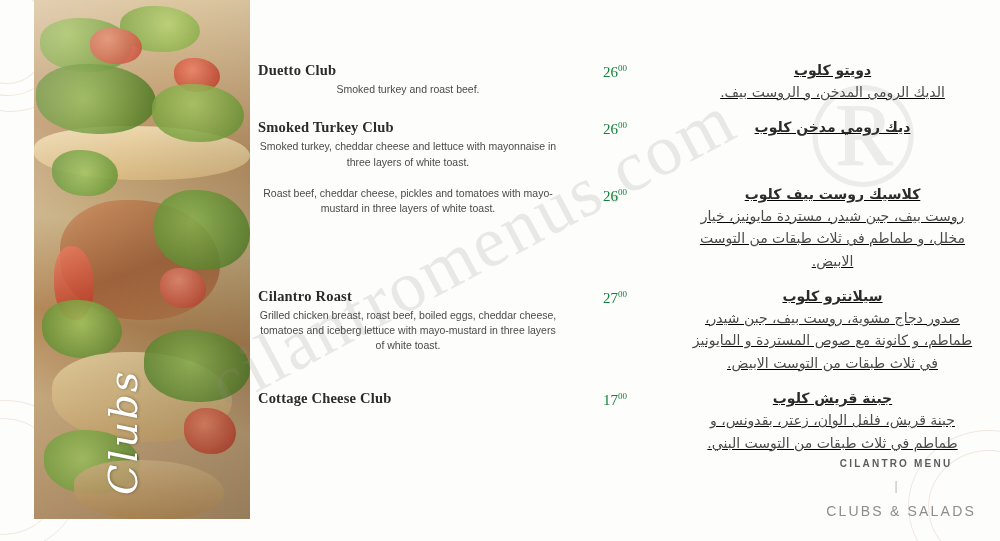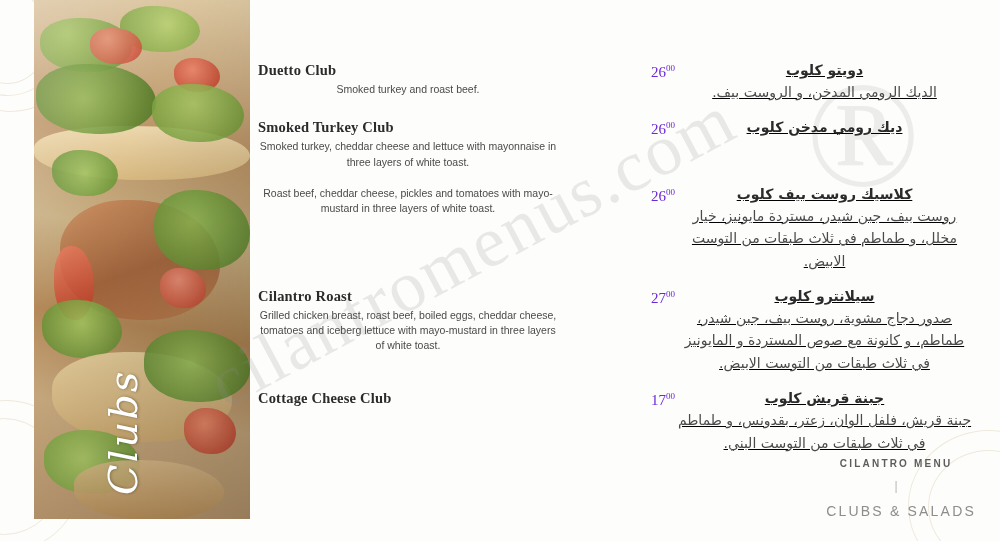--- a/index.html
+++ b/index.html
@@ -131,20 +131,21 @@
     position: absolute;
     left: 250px;
     top: 62px;
     right: 20px;
     z-index: 6;
   }
   .item {
     position: relative;
     display: grid;
     grid-template-columns: 345px 80px 1fr;
+    column-gap: 8px;
     margin-bottom: 16px;
   }
   .en { padding-left: 8px; }
   .en-name {
     font-family: "Liberation Serif", serif;
     font-size: 14.5px;
     font-weight: bold;
     color: #2b2b2b;
     letter-spacing: .2px;
     margin-bottom: 3px;
@@ -153,22 +154,21 @@
     font-family: "Liberation Sans", sans-serif;
     font-size: 10.5px;
     color: #4a4a4a;
     line-height: 1.45;
     max-width: 300px;
     text-align: center;
   }
   .price {
     font-family: "Liberation Serif", serif;
     font-size: 15px;
-    color: #6d28d9;
-    text-align: right;
+    color: #15803d;
     white-space: nowrap;
     padding-top: 1px;
   }
   .price sup {
     font-size: 9px;
     vertical-align: super;
   }
   .ar {
     direction: rtl;
     text-align: center;

